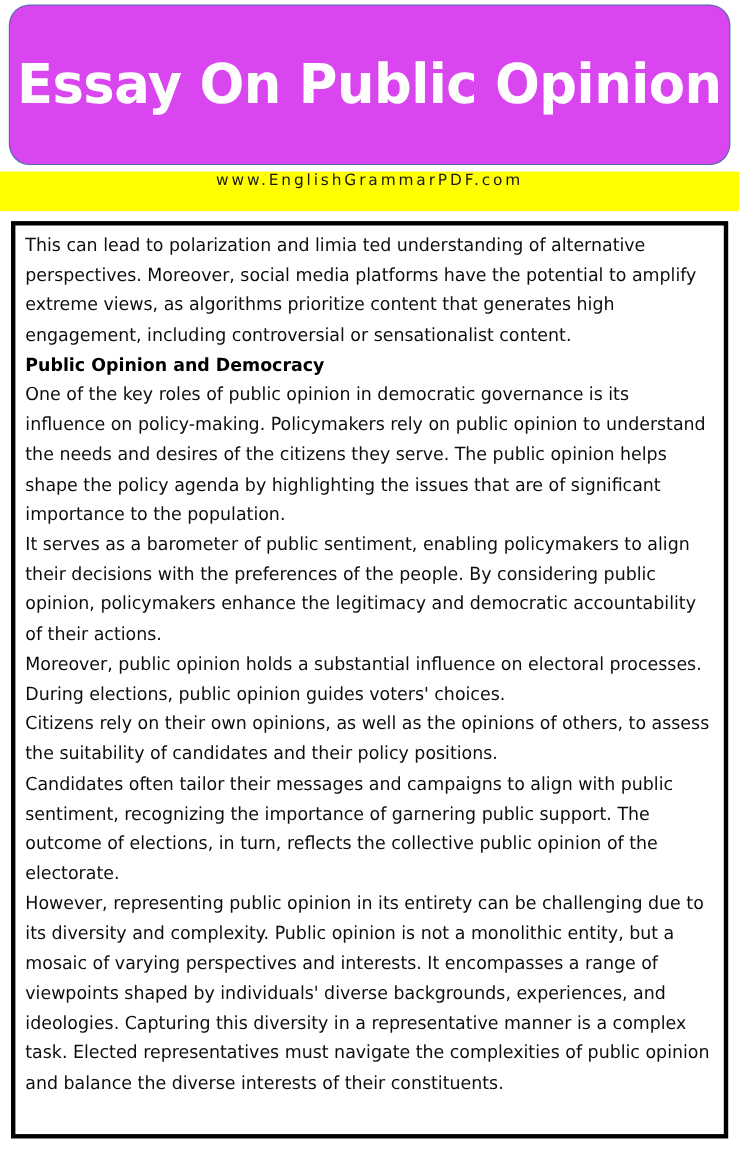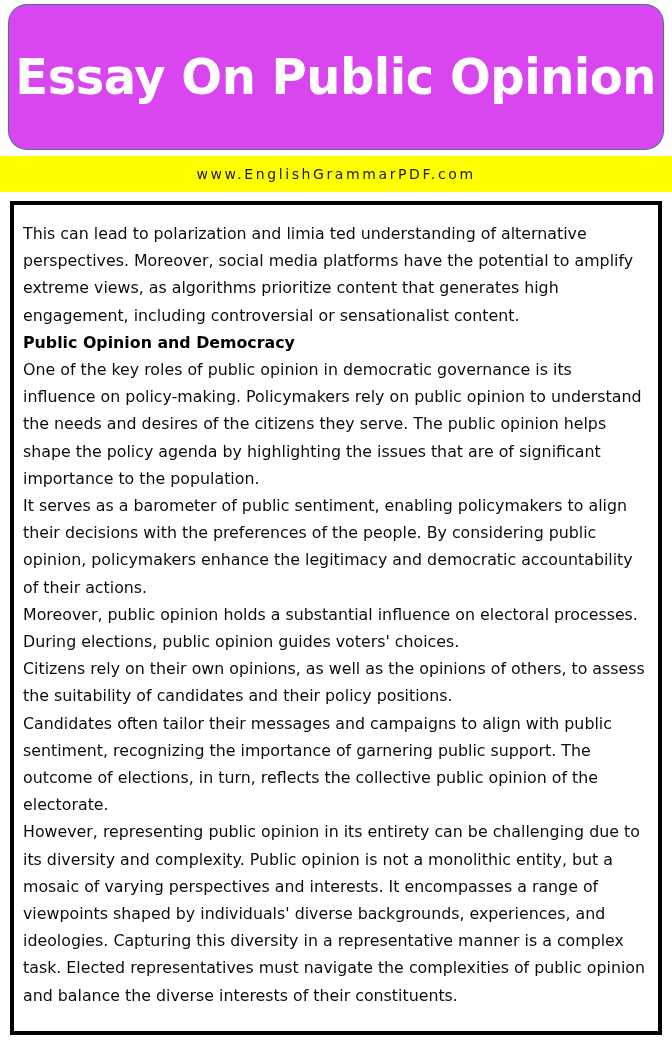--- a/index.html
+++ b/index.html
@@ -49,21 +49,21 @@
 
   
   .url-strip {
     position: absolute;
     left: 0;
     top: 156px;
     width: 672px;
     height: 36px;
     background: #FFFF00;
     display: flex;
-    align-items: center;
+    align-items: flex-start;
     justify-content: center;
   }
   .url-text {
     color: #1a1a1a;
     font-family: "DejaVu Sans", sans-serif;
     font-size: 14px;
     font-weight: normal;
     letter-spacing: 2.6px;
     white-space: nowrap;
   }
@@ -71,21 +71,21 @@
   
   .content-box {
     position: absolute;
     left: 10px;
     top: 201px;
     width: 652px;
     height: 834px;
     border: 4px solid #000000;
     box-sizing: border-box;
     background: #ffffff;
-    padding: 15px 10px 6px 9px;
+    padding: 4px 10px 6px 9px;
     overflow: hidden;
   }
   .body-text {
     font-family: "DejaVu Sans", "Liberation Sans", sans-serif;
     font-size: 16.4px;
     line-height: 27.2px;
     color: #0d0d0d;
     transform: scaleX(0.965);
     transform-origin: left top;
     width: 103.6%;

